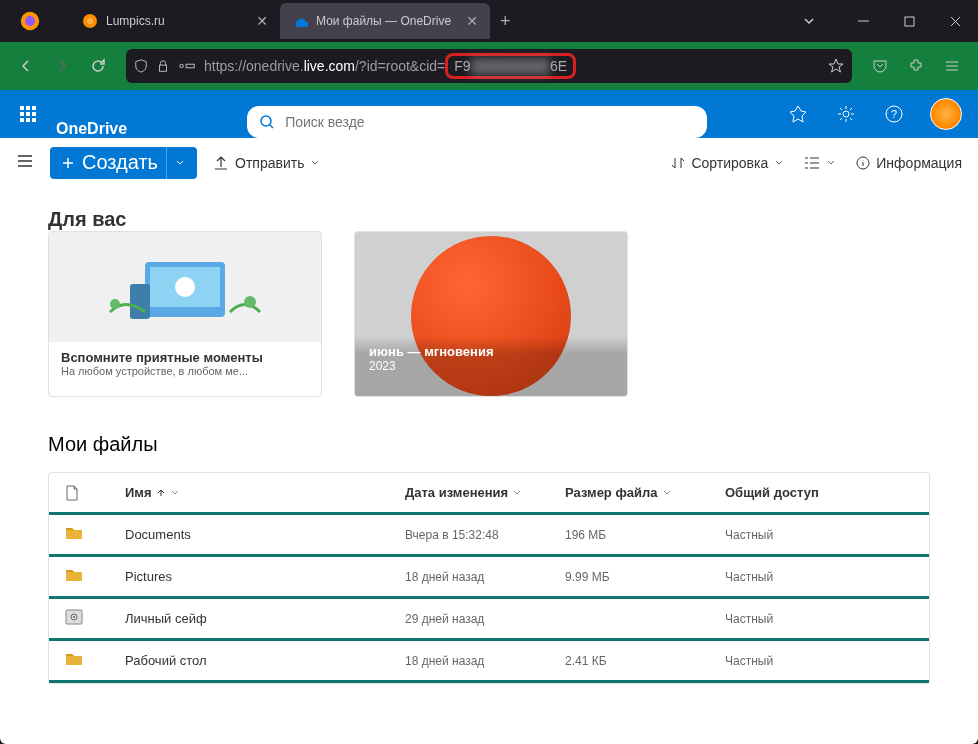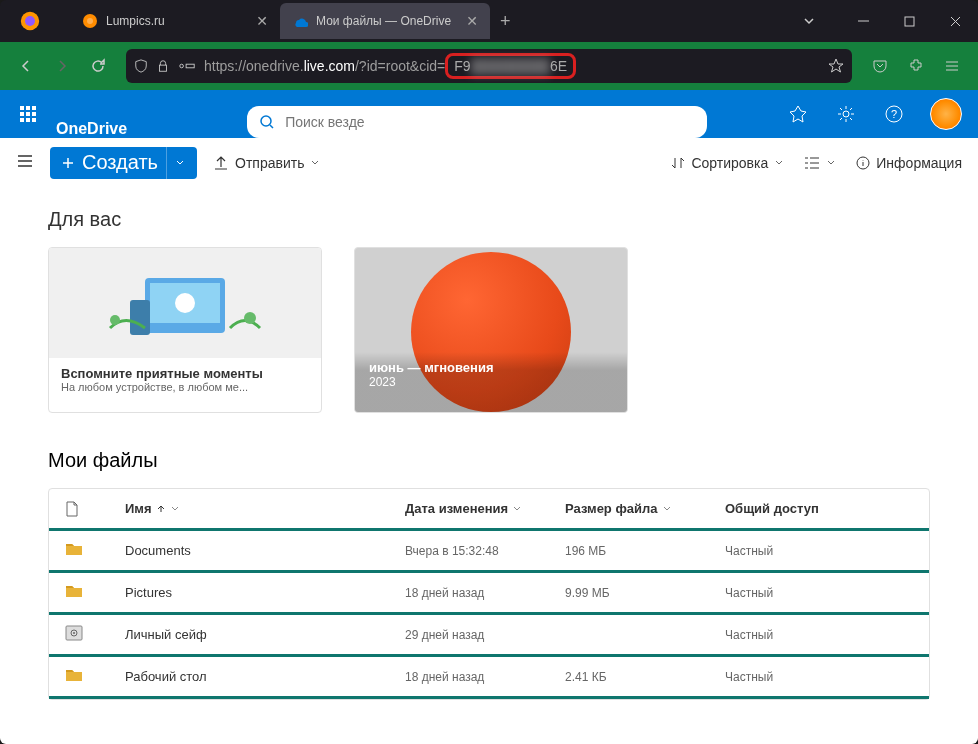--- a/index.html
+++ b/index.html
@@ -34,21 +34,21 @@
 .hdr-icon{width:40px;height:48px;display:flex;align-items:center;justify-content:center;color:#fff;cursor:pointer}
 .avatar{width:32px;height:32px;border-radius:50%;background:radial-gradient(circle,#ffb347 0%,#ff8c00 60%,#ff6600 100%);border:1px solid #fff;margin:0 8px}
 .content{background:#fff;height:654px;overflow:hidden}
 .cmdbar{height:50px;display:flex;align-items:center;padding:0 16px;gap:16px;border-bottom:1px solid transparent}
 .hamb{cursor:pointer;color:#333}
 .create-btn{height:32px;background:#0078d4;color:#fff;border:none;border-radius:4px;display:flex;align-items:center;padding:0 4px 0 12px;gap:8px;font-size:20px;cursor:pointer}
 .create-split{border-left:1px solid rgba(255,255,255,.3);padding:0 8px;height:100%;display:flex;align-items:center}
 .cmd-item{display:flex;align-items:center;gap:6px;color:#333;font-size:14px;cursor:pointer}
 .cmd-right{margin-left:auto;display:flex;gap:20px}
 .section{padding:20px 48px}
-.sec-title{font-size:20px;font-weight:400;color:#333;margin-bottom:16px}
+.sec-title{font-size:20px;font-weight:700;color:#333;}
 .cards{display:flex;gap:32px}
 .card{width:274px;height:166px;border:1px solid #e0e0e0;border-radius:4px;overflow:hidden;position:relative;cursor:pointer}
 .card-img{height:110px;background:#f0f0f0;display:flex;align-items:center;justify-content:center;position:relative}
 .card-body{padding:8px 12px}
 .card-title{font-size:13px;font-weight:600;color:#333}
 .card-sub{font-size:11px;color:#666;overflow:hidden;text-overflow:ellipsis;white-space:nowrap}
 .card2{position:relative}
 .card2 .orange-ball{position:absolute;width:160px;height:160px;border-radius:50%;background:radial-gradient(circle at 35% 30%,#ff6633,#e84a1a 60%,#c73a0f);top:4px;left:50%;transform:translateX(-50%)}
 .card2 .overlay{position:absolute;bottom:0;left:0;right:0;height:60px;background:linear-gradient(transparent,rgba(0,0,0,.2) 30%,rgba(0,0,0,.2));padding:8px 14px;color:#fff}
 .card2 .ov-title{font-size:13px;font-weight:600}

